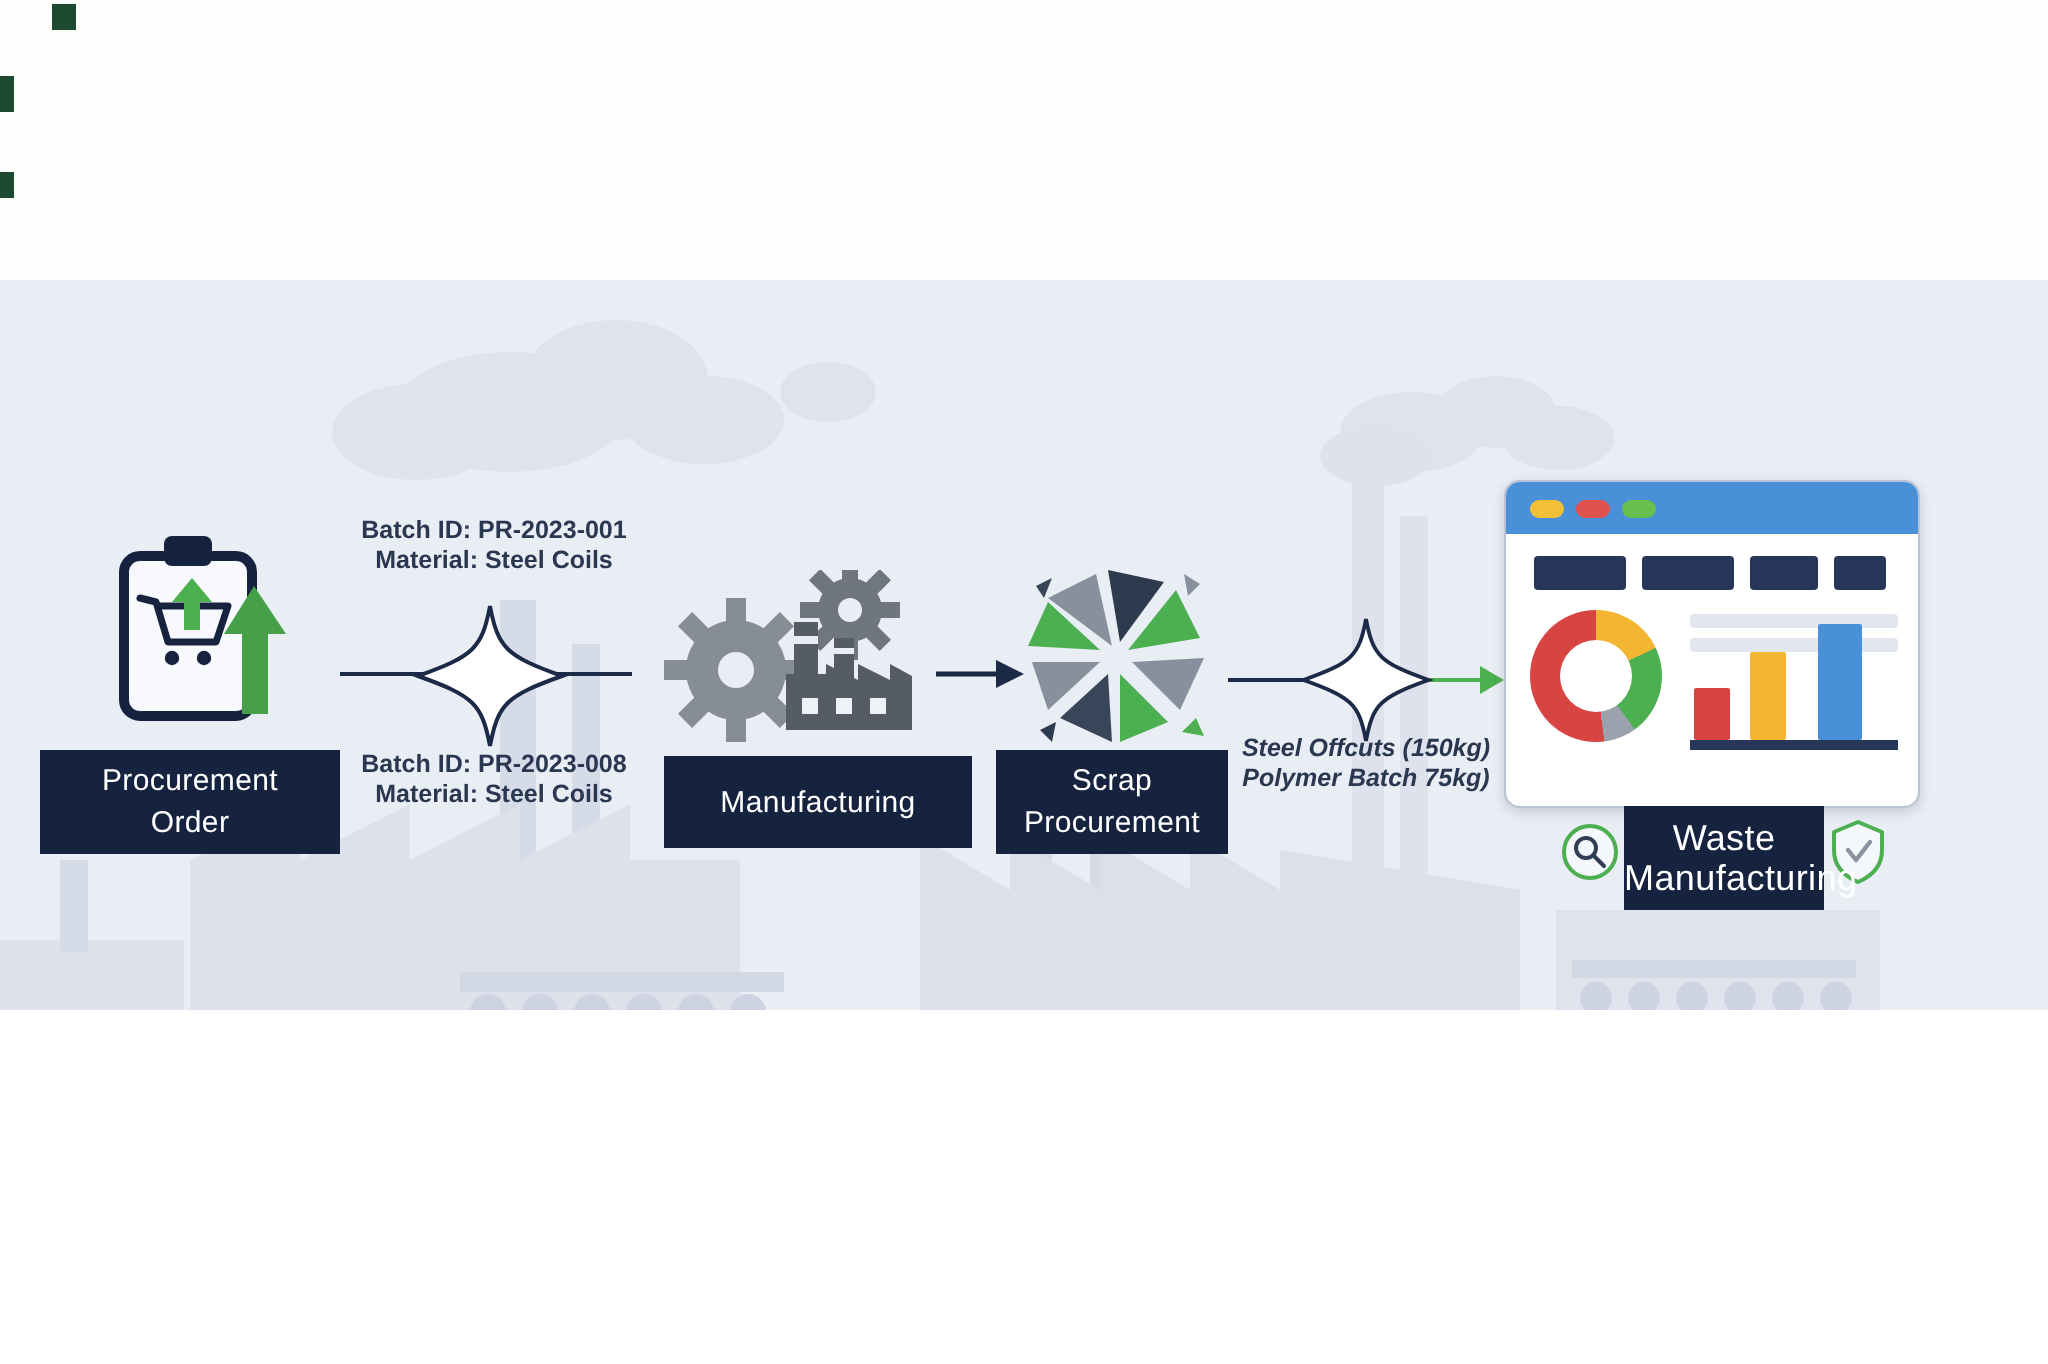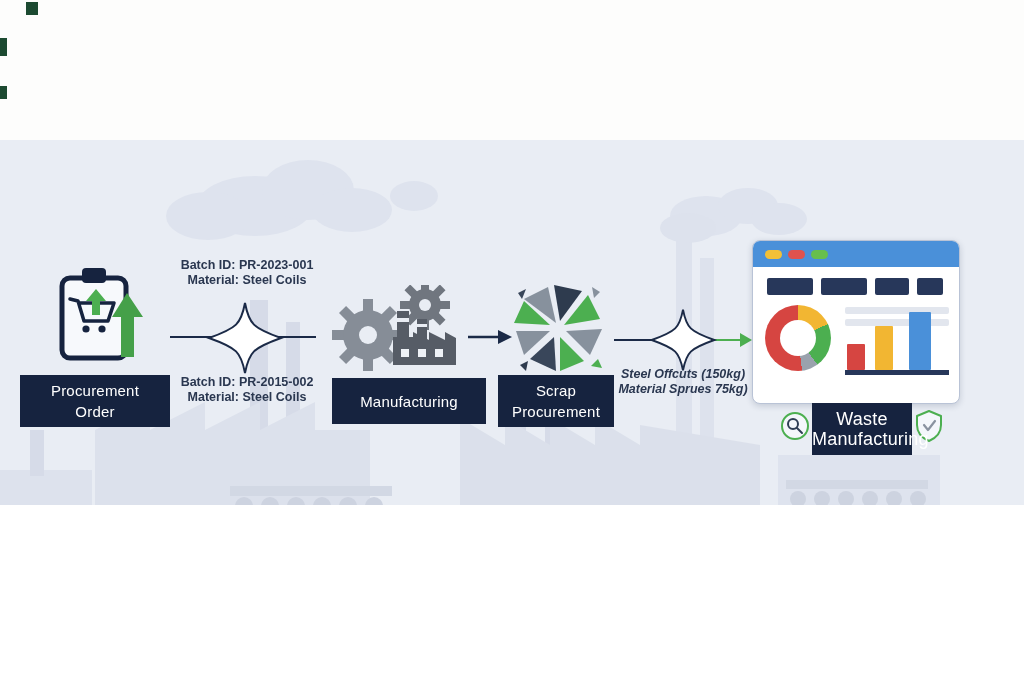--- a/index.html
+++ b/index.html
@@ -255,26 +255,26 @@
   <svg class="abs" style="left:914px;top:409px;" width="30" height="34" viewBox="0 0 30 34">
     <path d="M15,2 L27,7 V16 C27,24 22,29 15,32 C8,29 3,24 3,16 V7 Z" fill="#f4f7fb" stroke="#4caf50" stroke-width="2" stroke-linejoin="round"></path>
     <path d="M10,16 l4,5 7,-9" fill="none" stroke="#8a93a0" stroke-width="2.2" stroke-linecap="round" stroke-linejoin="round"></path>
   </svg>
 
   <div class="anno" style="left:163px;top:258px;width:168px;">
     <div>Batch ID: PR-2023-001</div>
     <div>Material: Steel Coils</div>
   </div>
   <div class="anno" style="left:163px;top:375px;width:168px;">
-    <div>Batch ID: PR-2015-002</div>
+    <div>Batch ID: PR-2023-008</div>
     <div>Material: Steel Coils</div>
   </div>
   <div class="anno" style="left:608px;top:367px;width:150px;font-style:italic;">
     <div>Steel Offcuts (150kg)</div>
-    <div>Material Sprues 75kg)</div>
+    <div>Polymer Batch 75kg)</div>
   </div>
 
   <div class="label-box" style="left:20px;top:375px;width:150px;height:52px;">
     <span>Procurement</span>
     <span>Order</span>
   </div>
   <div class="label-box" style="left:332px;top:378px;width:154px;height:46px;">
     <span>Manufacturing</span>
   </div>
   <div class="label-box" style="left:498px;top:375px;width:116px;height:52px;">

